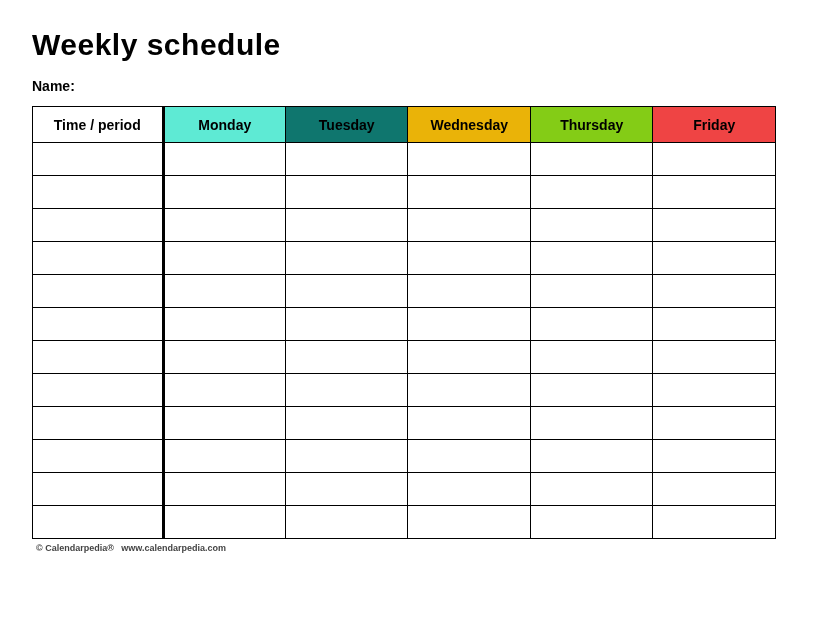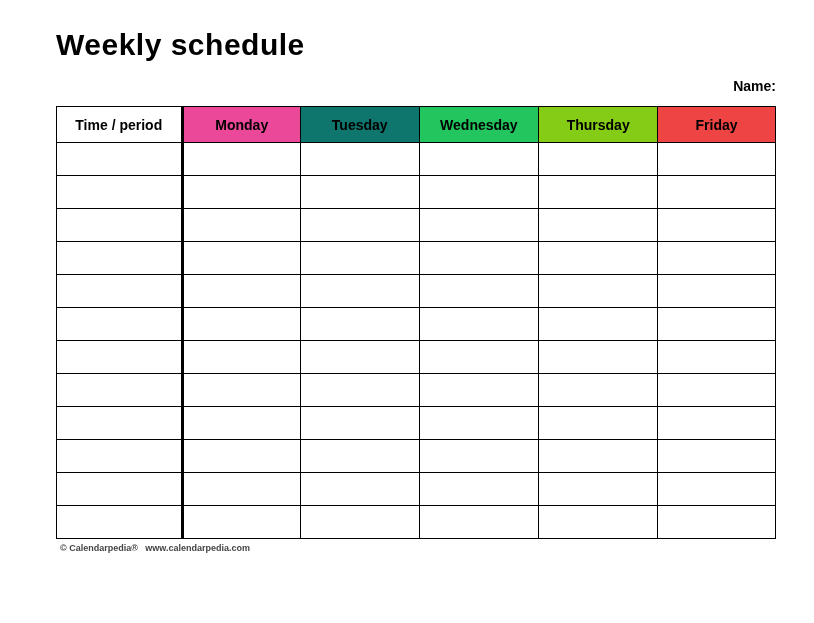--- a/index.html
+++ b/index.html
@@ -6,42 +6,42 @@
   html, body {
     margin: 0;
     padding: 0;
     width: 814px;
     height: 623px;
     background: #fff;
     font-family: Arial, Helvetica, sans-serif;
     color: #000;
   }
   .page {
-    padding: 28px 38px 20px 56px;
+    padding: 28px 38px 20px 32px;
   }
   .header-row {
     display: flex;
     justify-content: space-between;
     align-items: flex-start;
   }
   .title {
     font-size: 30px;
     font-weight: 700;
     margin: 0;
     letter-spacing: 0.5px;
   }
   .branding {
     text-align: right;
     line-height: 1.1;
   }
   .brand-name { font-size: 20px; font-weight: 400; }
   .brand-bold { font-weight: 700; }
   .brand-red  { color: #d22; font-weight: 700; }
   .brand-tag  { font-size: 11px; color: #444; }
-  .name-line  { margin-top: 16px; font-size: 14px; font-weight: 700; text-align: right; }
+  .name-line  { margin-top: 16px; font-size: 14px; font-weight: 700; }
 
   table.schedule {
     border-collapse: collapse;
     width: 100%;
     margin-top: 12px;
   }
   table.schedule th,
   table.schedule td {
     border: 1.5px solid #000;
     height: 33px;
@@ -81,23 +81,23 @@
       <col class="time-col">
       <col class="day-col">
         <col class="day-col">
         <col class="day-col">
         <col class="day-col">
         <col class="day-col">
     </colgroup>
     <thead>
       <tr>
         <th>Time / period</th>
-        <th style="background:#ec4899">Monday</th>
+        <th style="background:#5eead4">Monday</th>
         <th style="background:#0f766e">Tuesday</th>
-        <th style="background:#22c55e">Wednesday</th>
+        <th style="background:#eab308">Wednesday</th>
         <th style="background:#84cc16">Thursday</th>
         <th style="background:#ef4444">Friday</th>
       </tr>
     </thead>
     <tbody>
         <tr>
           <td></td>
           <td></td>
           <td></td>
           <td></td>

